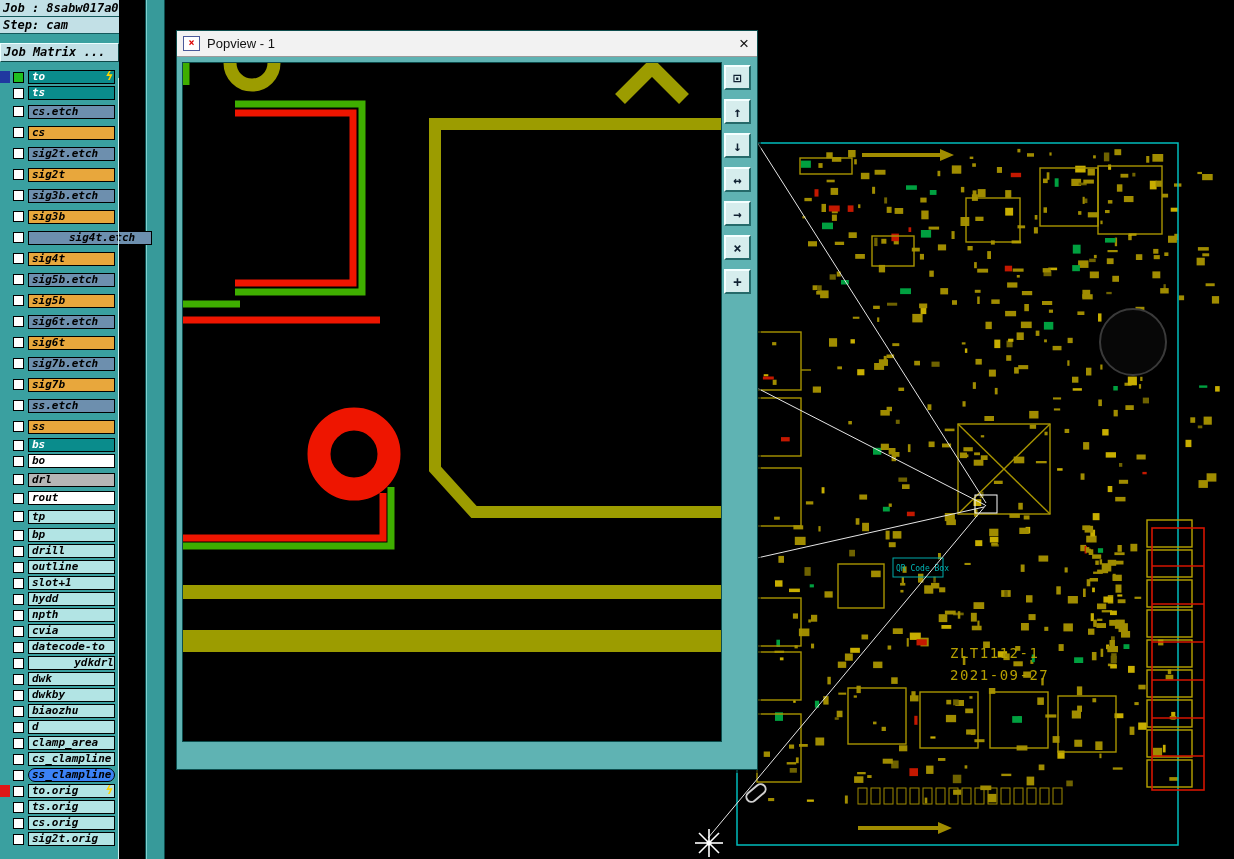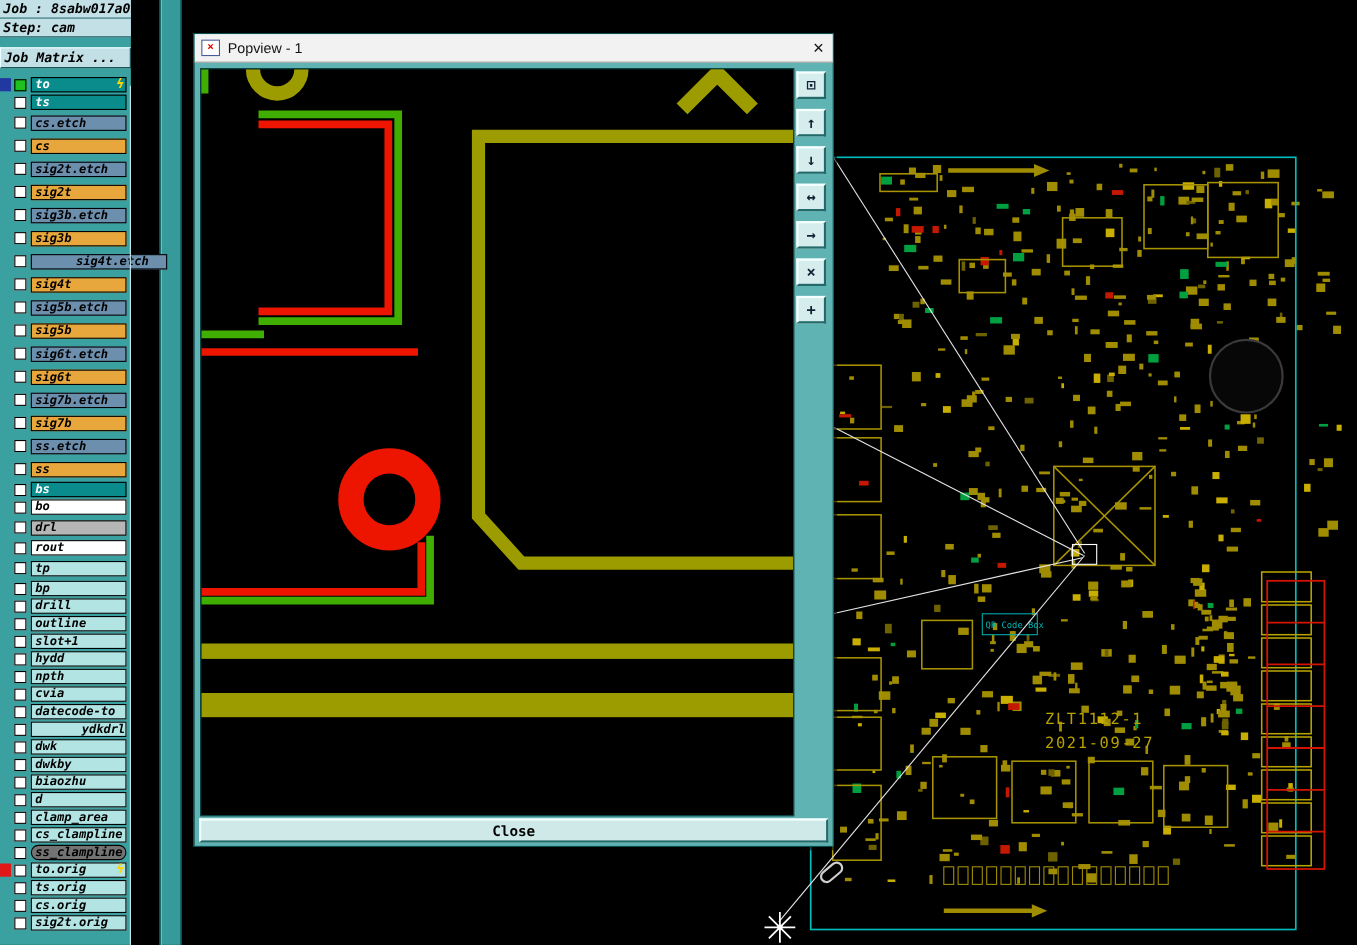--- a/index.html
+++ b/index.html
@@ -716,21 +716,20 @@
     <div class="pv-tools">
         <div class="pv-tool">⊡</div>
         <div class="pv-tool">↑</div>
         <div class="pv-tool">↓</div>
         <div class="pv-tool">↔</div>
         <div class="pv-tool">→</div>
         <div class="pv-tool">×</div>
         <div class="pv-tool">+</div>
       </div>
 
-    <div class="pv-close">Close</div>
   </div>
 
   <div class="sidebar">
     <div class="hdr">Job : 8sabw017a0</div>
     <div class="hdr">Step: cam</div>
     <div class="matrix-btn">Job Matrix ...</div>
     <div class="layer-list">
         <div class="layer-row">
           <span class="ind" style="background: rgb(32, 56, 160);"></span>
           <span class="cb" style="background: rgb(32, 192, 32);"></span>
@@ -917,21 +916,21 @@
           <span class="lab" style="background: rgb(178, 228, 228); color: rgb(0, 0, 0);">clamp_area</span>
         </div>
         <div class="layer-row">
           <span class="ind"></span>
           <span class="cb"></span>
           <span class="lab" style="background: rgb(178, 228, 228); color: rgb(0, 0, 0);">cs_clampline</span>
         </div>
         <div class="layer-row">
           <span class="ind"></span>
           <span class="cb"></span>
-          <span class="lab" style="background: #737373; color: rgb(0, 0, 0); border-radius: 7px;">ss_clampline</span>
+          <span class="lab" style="background: #3b82f6; color: rgb(0, 0, 0); border-radius: 7px;">ss_clampline</span>
         </div>
         <div class="layer-row">
           <span class="ind" style="background: rgb(224, 24, 24);"></span>
           <span class="cb"></span>
           <span class="lab" style="background: rgb(178, 228, 228); color: rgb(0, 0, 0);">to.orig<span class="badge">ϟ</span></span>
         </div>
         <div class="layer-row">
           <span class="ind"></span>
           <span class="cb"></span>
           <span class="lab" style="background: rgb(178, 228, 228); color: rgb(0, 0, 0);">ts.orig</span>

